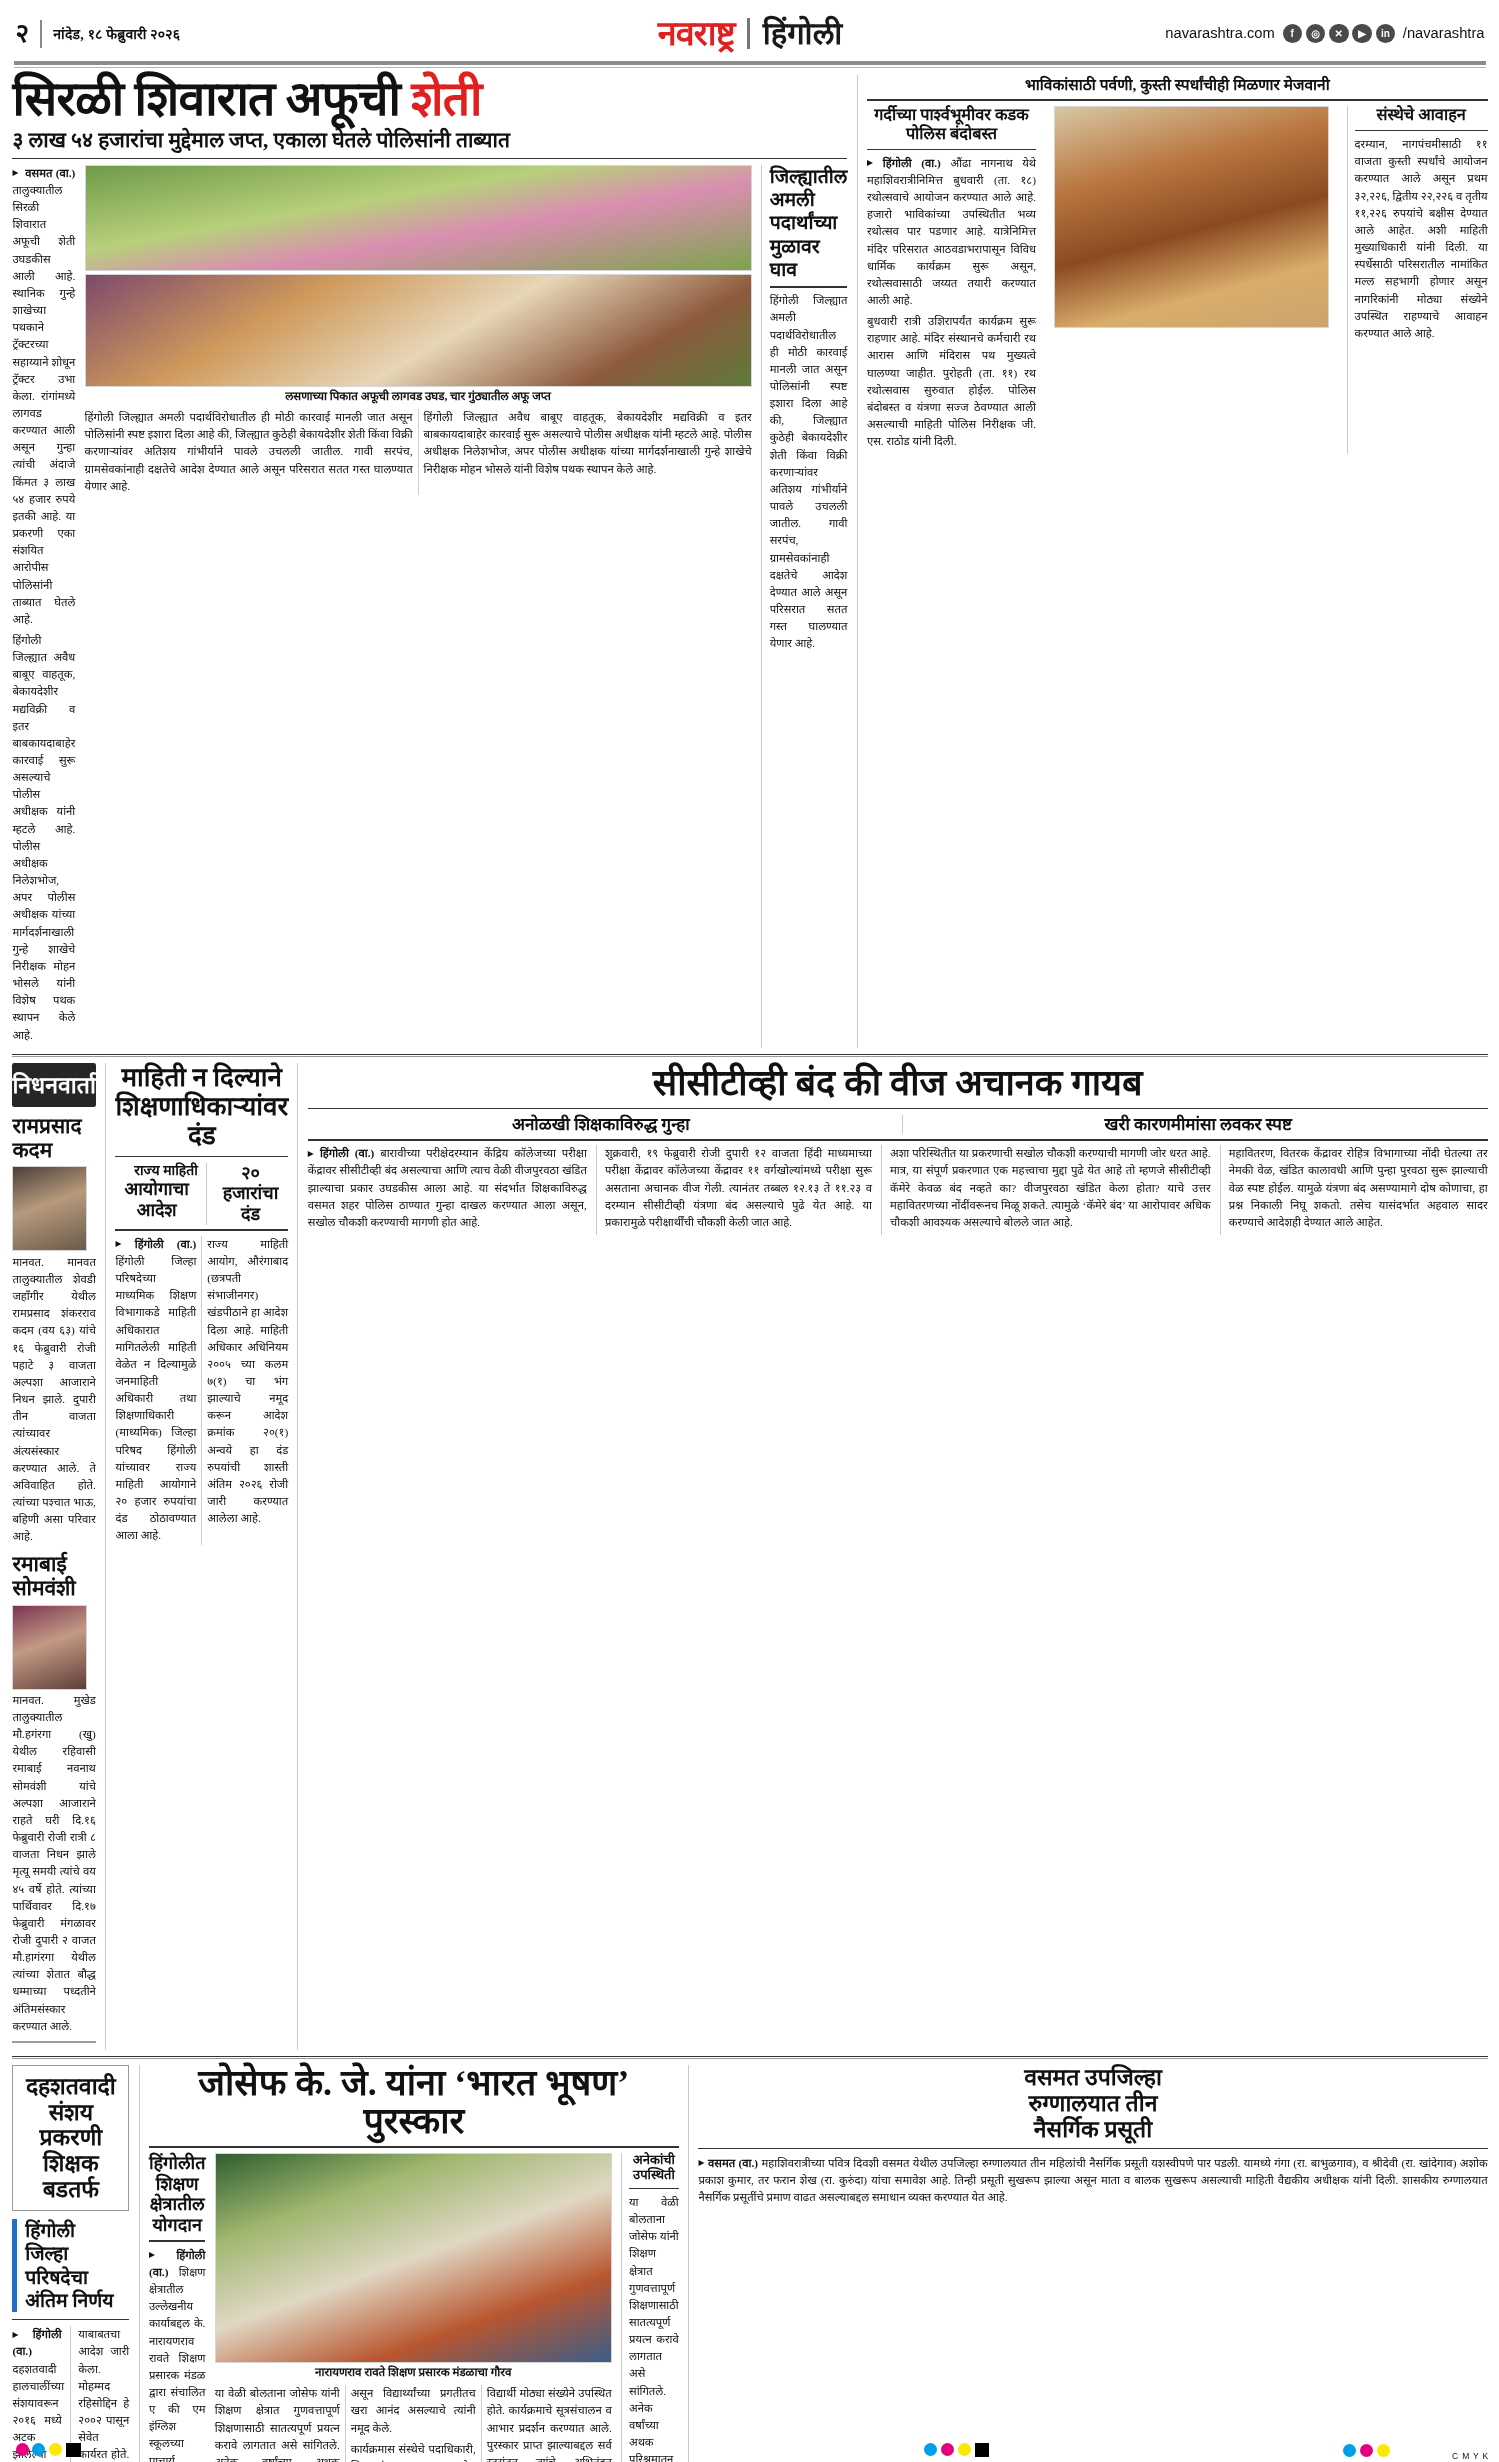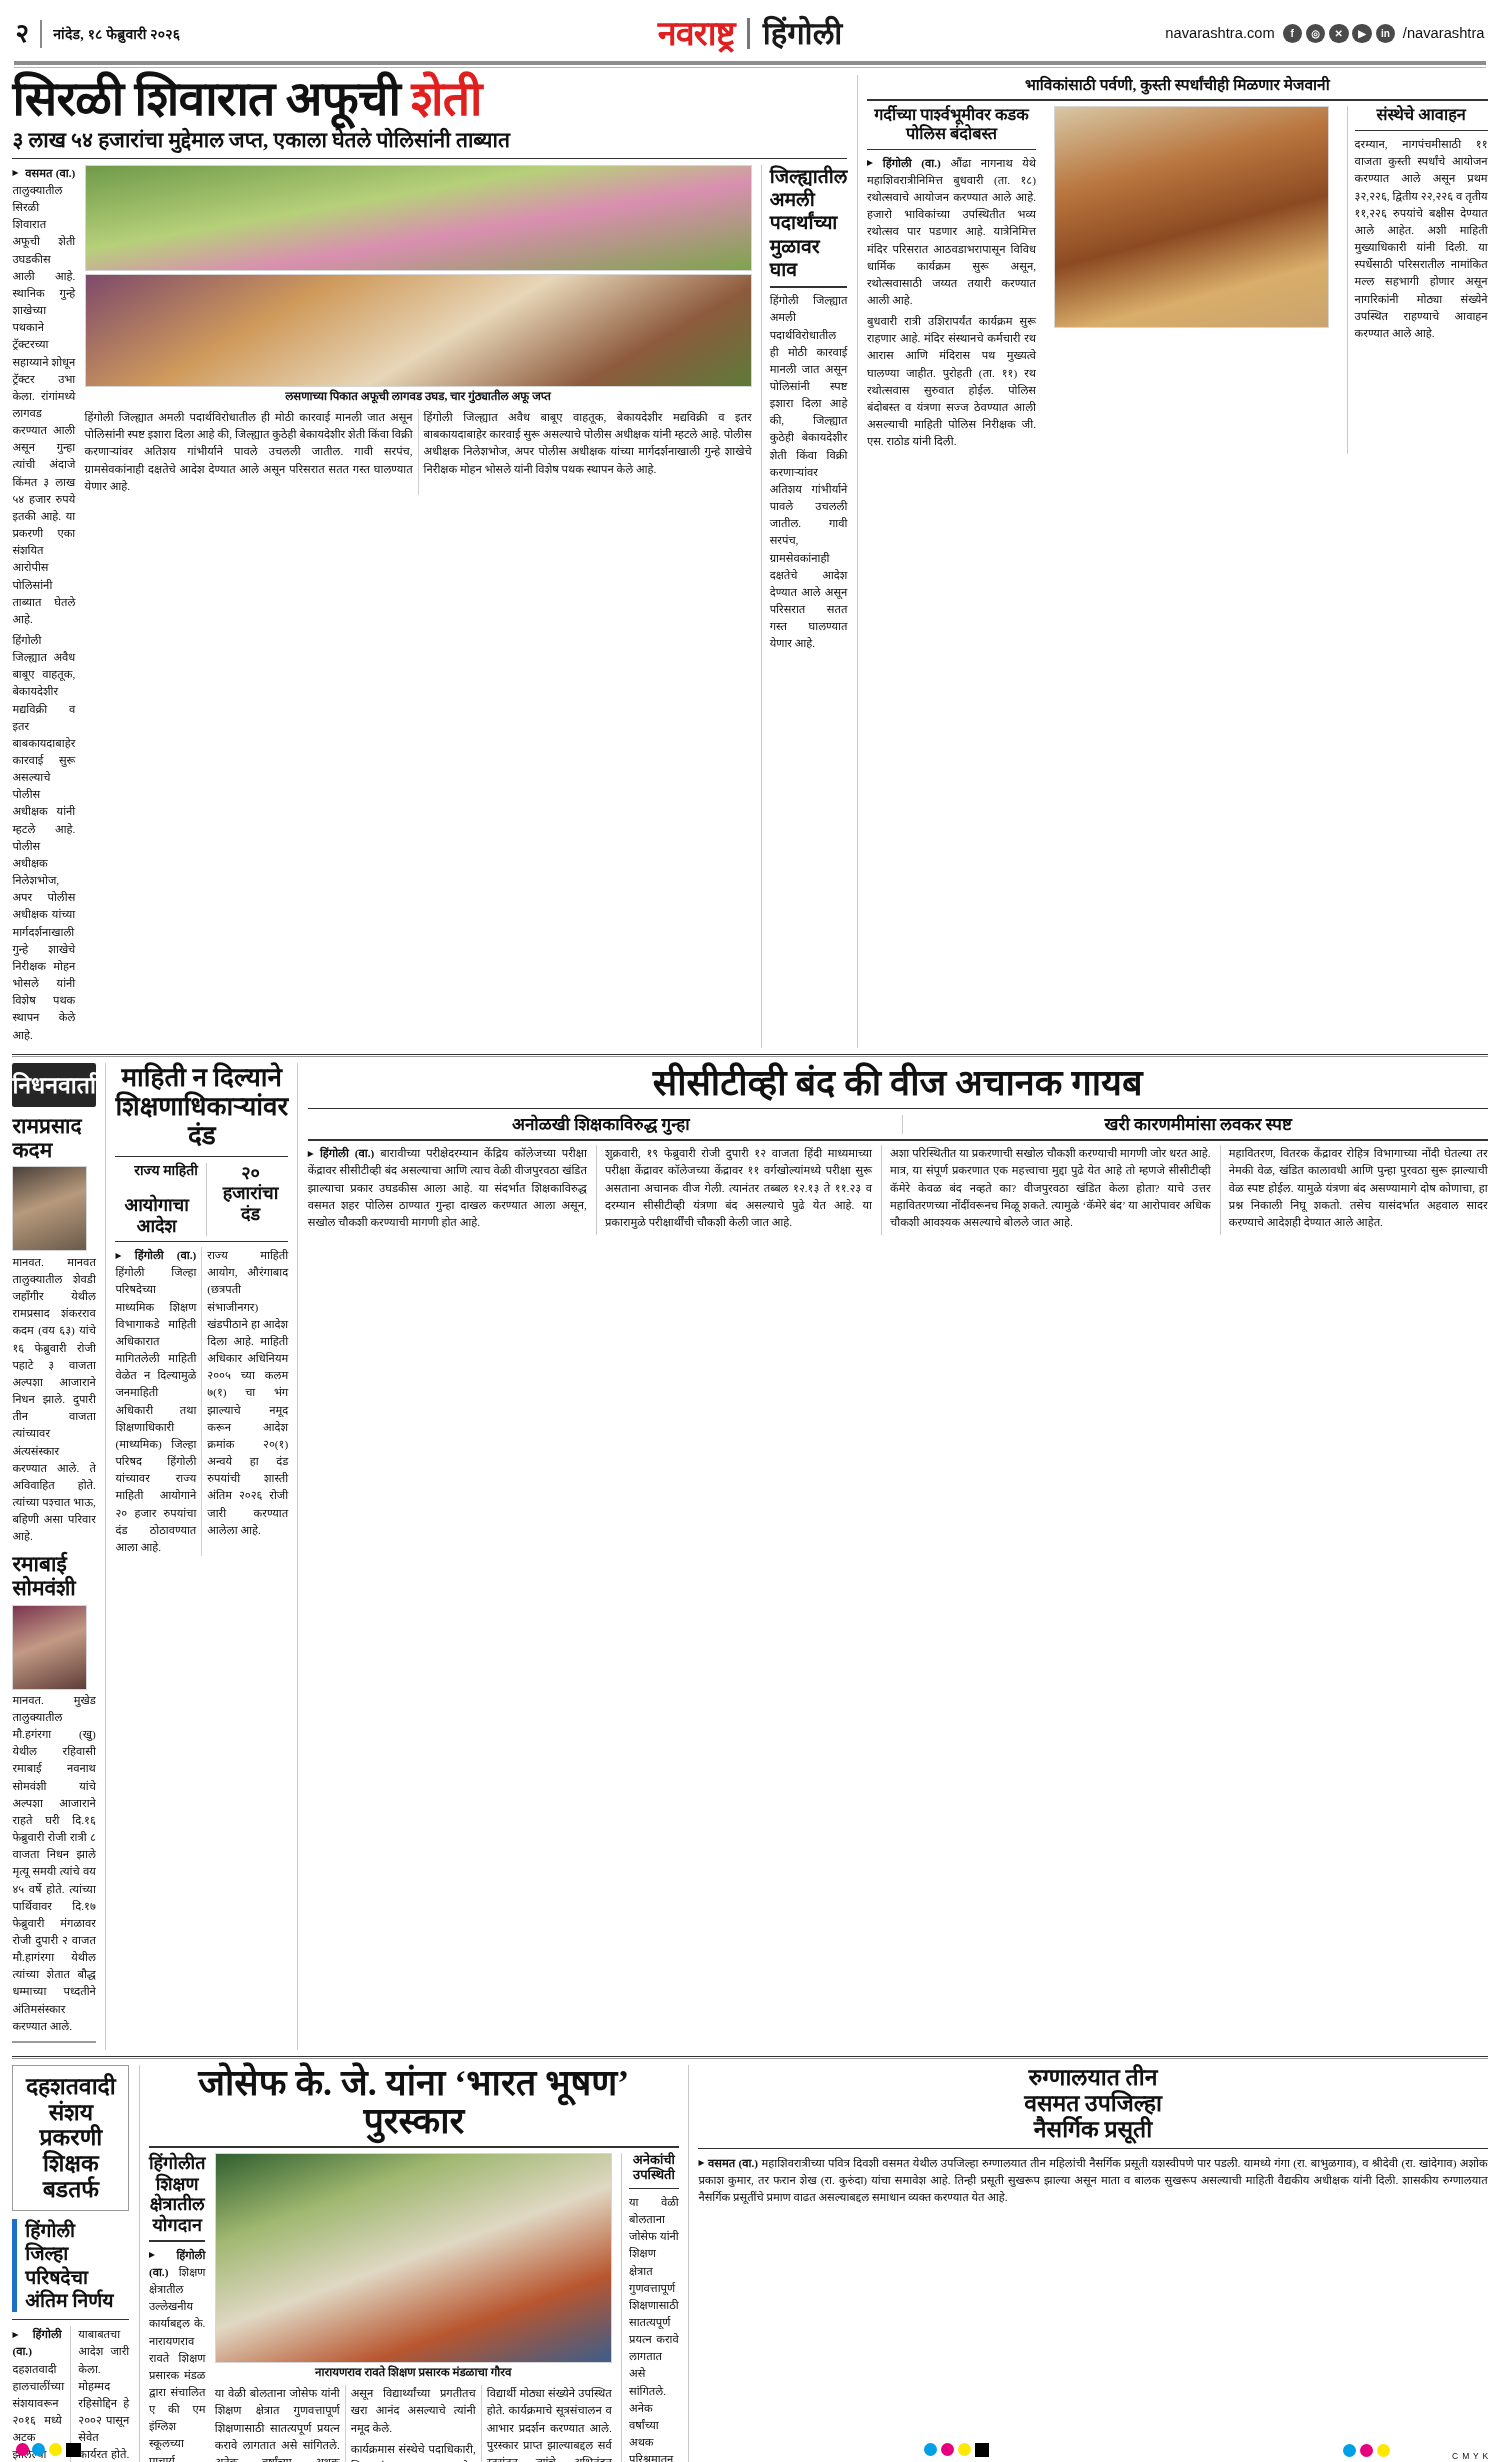--- a/index.html
+++ b/index.html
@@ -210,21 +210,21 @@
     </div>
 
     <div style="width:326px;" class="vsep">
       <div style="padding-left:9.3px;">
         <div class="hl-md ctr">माहिती न दिल्याने</div>
         <div class="hl-md ctr">शिक्षणाधिकाऱ्यांवर दंड</div>
         <div class="hr1"></div>
         <div class="row" style="gap:7.8px;">
           <div style="width:50%;">
             <div class="hl-sm ctr" style="font-size:14px;text-align:right;">राज्य माहिती</div>
-            <div class="hl-sm ctr" style="font-size:18px;margin-top:16px;">आयोगाचा आदेश</div>
+            <div class="hl-sm ctr" style="font-size:18px;">आयोगाचा आदेश</div>
           </div>
           <div style="width:50%;" class="vsep">
             <div class="hl-sm ctr" style="font-size:18px;padding-left:6.2px;">२० हजारांचा दंड</div>
           </div>
         </div>
         <div class="hr1" style="margin:4.7px 0;"></div>
         <div class="body-txt cols2">
           <p class="lead"><b>हिंगोली (वा.)</b>
             <span>हिंगोली जिल्हा परिषदेच्या माध्यमिक शिक्षण विभागाकडे माहिती अधिकारात मागितलेली माहिती वेळेत न दिल्यामुळे जनमाहिती अधिकारी तथा शिक्षणाधिकारी (माध्यमिक) जिल्हा परिषद हिंगोली यांच्यावर राज्य माहिती आयोगाने २० हजार रुपयांचा दंड ठोठावण्यात आला आहे.</span></p>
           <p>राज्य माहिती आयोग, औरंगाबाद (छत्रपती संभाजीनगर) खंडपीठाने हा आदेश दिला आहे. माहिती अधिकार अधिनियम २००५ च्या कलम ७(१) चा भंग झाल्याचे नमूद करून आदेश क्रमांक २०(१) अन्वये हा दंड रुपयांची शास्ती अंतिम २०२६ रोजी जारी करण्यात आलेला आहे.</p>
@@ -307,22 +307,22 @@
               <div class="hl-sm ctr" style="font-size:13px;">अनेकांची उपस्थिती</div>
               <div class="hr1" style="margin:4.7px 0;"></div>
               <div class="body-txt">या वेळी बोलताना जोसेफ यांनी शिक्षण क्षेत्रात गुणवत्तापूर्ण शिक्षणासाठी सातत्यपूर्ण प्रयत्न करावे लागतात असे सांगितले. अनेक वर्षांच्या अथक परिश्रमातून ही ओळख मिळाली असून विद्यार्थ्यांच्या प्रगतीतच खरा आनंद असल्याचे त्यांनी नमूद केले.</div>
             </div>
           </div>
         </div>
       </div>
     </div>
 
     <div class="grow vsep" style="padding-left:9.3px;">
+      <div class="hl-md ctr" style="font-size:23px;">वसमत उपजिल्हा</div>
       <div class="hl-md ctr" style="font-size:23px;">रुग्णालयात तीन</div>
-      <div class="hl-md ctr" style="font-size:23px;">वसमत उपजिल्हा</div>
       <div class="hl-md ctr" style="font-size:23px;">नैसर्गिक प्रसूती</div>
       <div class="hr1"></div>
       <div class="body-txt">
         <p class="lead"><b>वसमत (वा.)</b>
           <span>महाशिवरात्रीच्या पवित्र दिवशी वसमत येथील उपजिल्हा रुग्णालयात तीन महिलांची नैसर्गिक प्रसूती यशस्वीपणे पार पडली. यामध्ये गंगा (रा. बाभुळगाव), व श्रीदेवी (रा. खांदेगाव) अशोक प्रकाश कुमार, तर फरान शेख (रा. कुरुंदा) यांचा समावेश आहे. तिन्ही प्रसूती सुखरूप झाल्या असून माता व बालक सुखरूप असल्याची माहिती वैद्यकीय अधीक्षक यांनी दिली. शासकीय रुग्णालयात नैसर्गिक प्रसूतींचे प्रमाण वाढत असल्याबद्दल समाधान व्यक्त करण्यात येत आहे.</span></p>
       </div>
     </div>
   </div>
 
   <div class="regbar">

